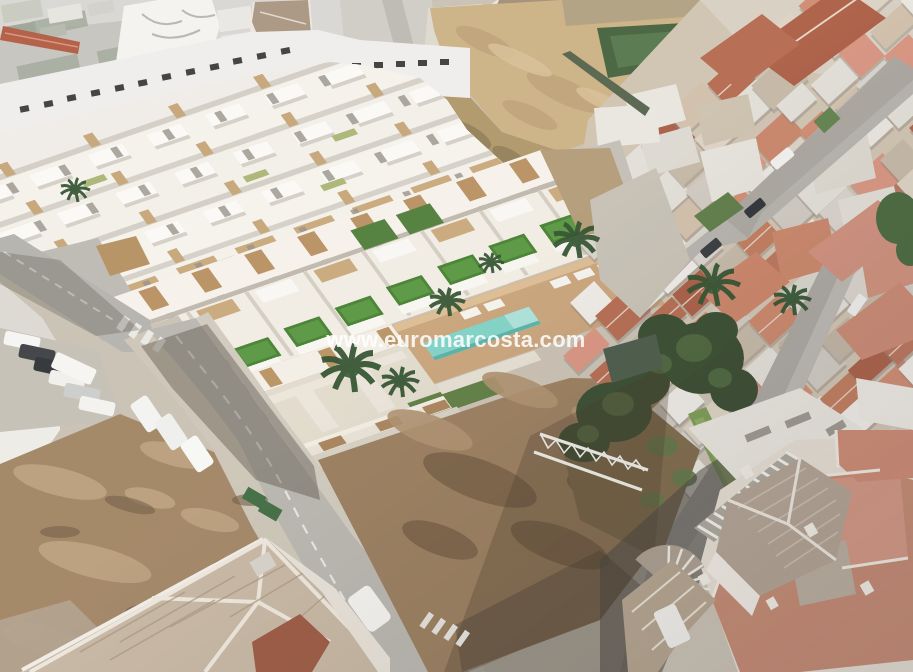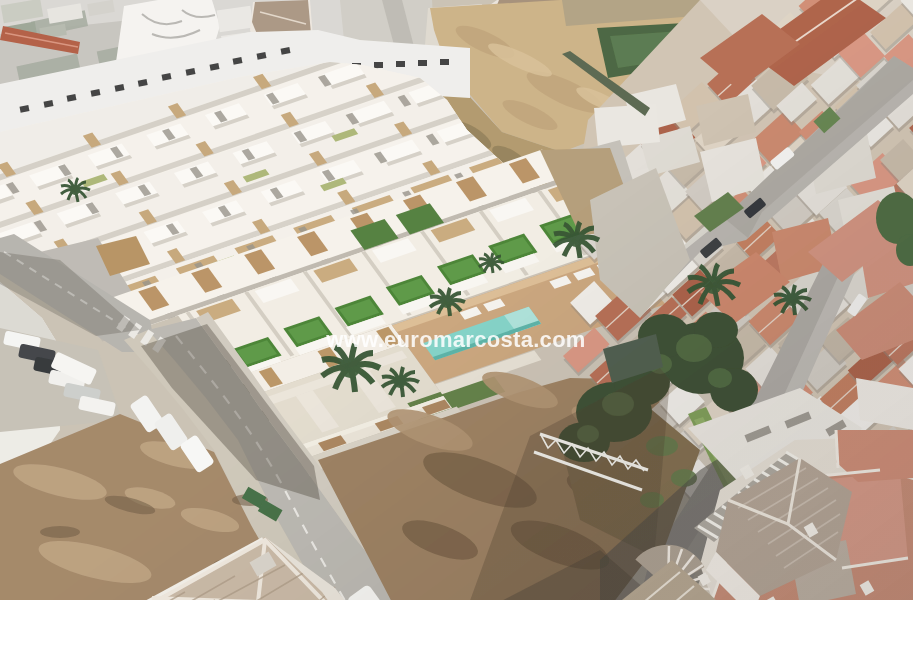--- a/index.html
+++ b/index.html
@@ -1,16 +1,16 @@
 <!DOCTYPE html>
 <html><head>
 <meta charset="utf-8">
 <style>
 html,body{margin:0;padding:0;}
-#scene{position:relative;width:913px;height:600px;overflow:hidden;}
+#scene{position:relative;width:913px;height:672px;overflow:hidden;}
 </style>
 </head>
 <body>
 <div id="scene">
 <svg width="913" height="672" viewBox="0 0 913 672">
 <defs>
         <filter id="softblur" x="-2%" y="-2%" width="104%" height="104%">
           <feGaussianBlur stdDeviation="0.7"></feGaussianBlur>
         </filter>
       </defs>

